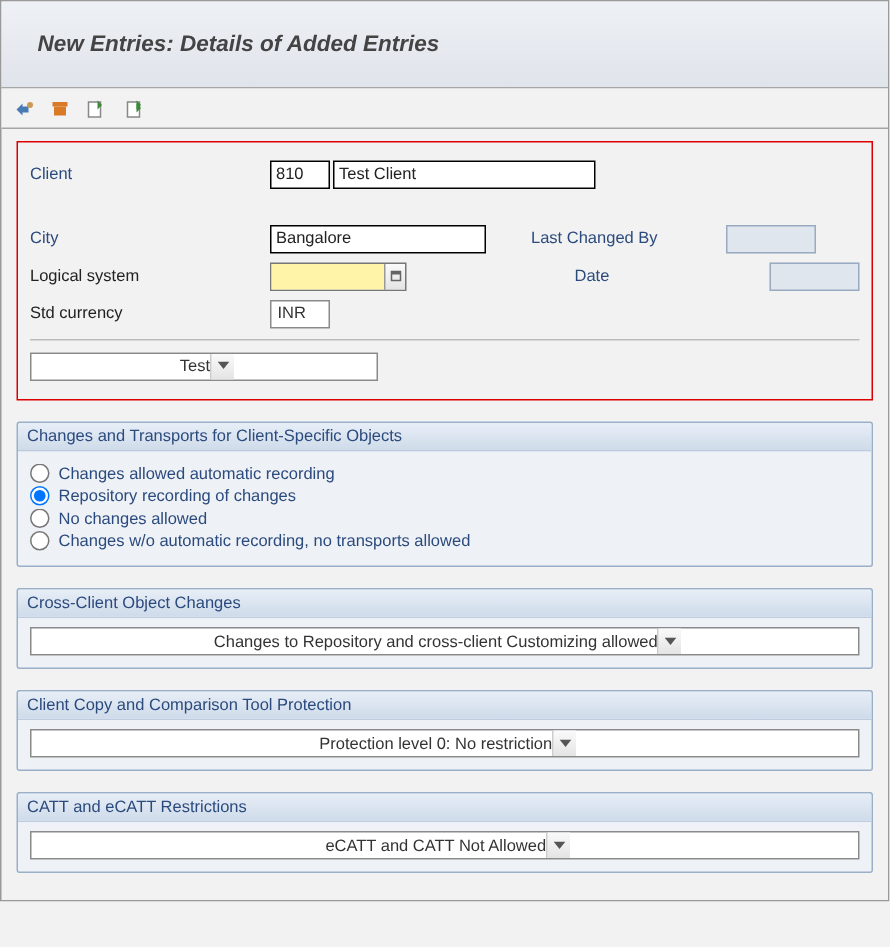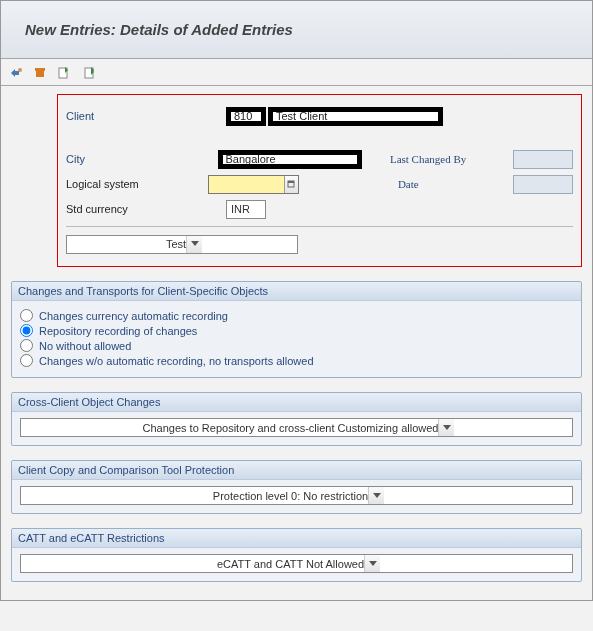--- a/index.html
+++ b/index.html
@@ -15,28 +15,28 @@
 
   .toolbar {
     display: flex; gap: 6px; padding: 4px 6px;
     border-bottom: 1px solid #a6a6a6;
     background: #f2f2f2; align-items: center;
   }
   .toolbar .btn { width: 18px; height: 18px; display:flex; align-items:center; justify-content:center; cursor:pointer; }
 
   .content { padding: 8px 10px 14px 10px; }
 
-  .frame-red { border: 1px solid #d00; padding: 10px 8px 8px 8px; margin-bottom: 14px; background:#f2f2f2;margin-left:46px; }
+  .frame-red { border: 1px solid #d00; padding: 10px 8px 8px 8px; margin-bottom: 14px; background:#f2f2f2; }
 
   .row { display: flex; align-items: center; margin-bottom: 3px; min-height: 22px; }
   .label { width: 160px; color: #2b4a7d; }
-  .sub-label { width: 130px; color: #2b4a7d; font-family: Liberation Serif, serif; }
+  .sub-label { width: 130px; color: #2b4a7d; }
 
   input.text, .select {
-    border: 5px solid #000000; background: #fff; height: 19px; padding: 1px 3px;
+    border: 1px solid #000000; background: #fff; height: 19px; padding: 1px 3px;
     font-size: 11px; color: #222;
   }
   input.text.small { width: 40px; text-align:left; }
   input.text.med { width: 144px; }
   input.text.client-name { width: 175px; }
   input.text.ro { background: #dfe6ee; border:1px solid #9aaac0; width: 60px; }
   input.text.required { background: #fff4a8; border:1px solid #d0b040; }
   .inr-box { border:1px solid #8a8a8a; background:#fff; height:19px; padding:1px 4px; font-size:11px; width:40px; display:flex; align-items:center; }
   .f4 {
     width: 16px; height: 19px; border:1px solid #8a8a8a; border-left:none;
@@ -162,29 +162,29 @@
           </div>
         </div>
       </div>
     </div>
 
     <div class="group">
       <div class="group-title">Changes and Transports for Client-Specific Objects</div>
       <div class="group-body" id="changes-options">
           <label class="radio-row">
             <input type="radio" name="changes" class="radio" style="">
-            <span>Changes currency automatic recording</span>
+            <span>Changes allowed automatic recording</span>
           </label>
           <label class="radio-row">
             <input type="radio" name="changes" class="radio" checked="" style="">
             <span>Repository recording of changes</span>
           </label>
           <label class="radio-row">
             <input type="radio" name="changes" class="radio" style="">
-            <span>No without allowed</span>
+            <span>No changes allowed</span>
           </label>
           <label class="radio-row">
             <input type="radio" name="changes" class="radio" style="">
             <span>Changes w/o automatic recording, no transports allowed</span>
           </label>
         </div>
     </div>
 
     <div class="group">
       <div class="group-title">Cross-Client Object Changes</div>

